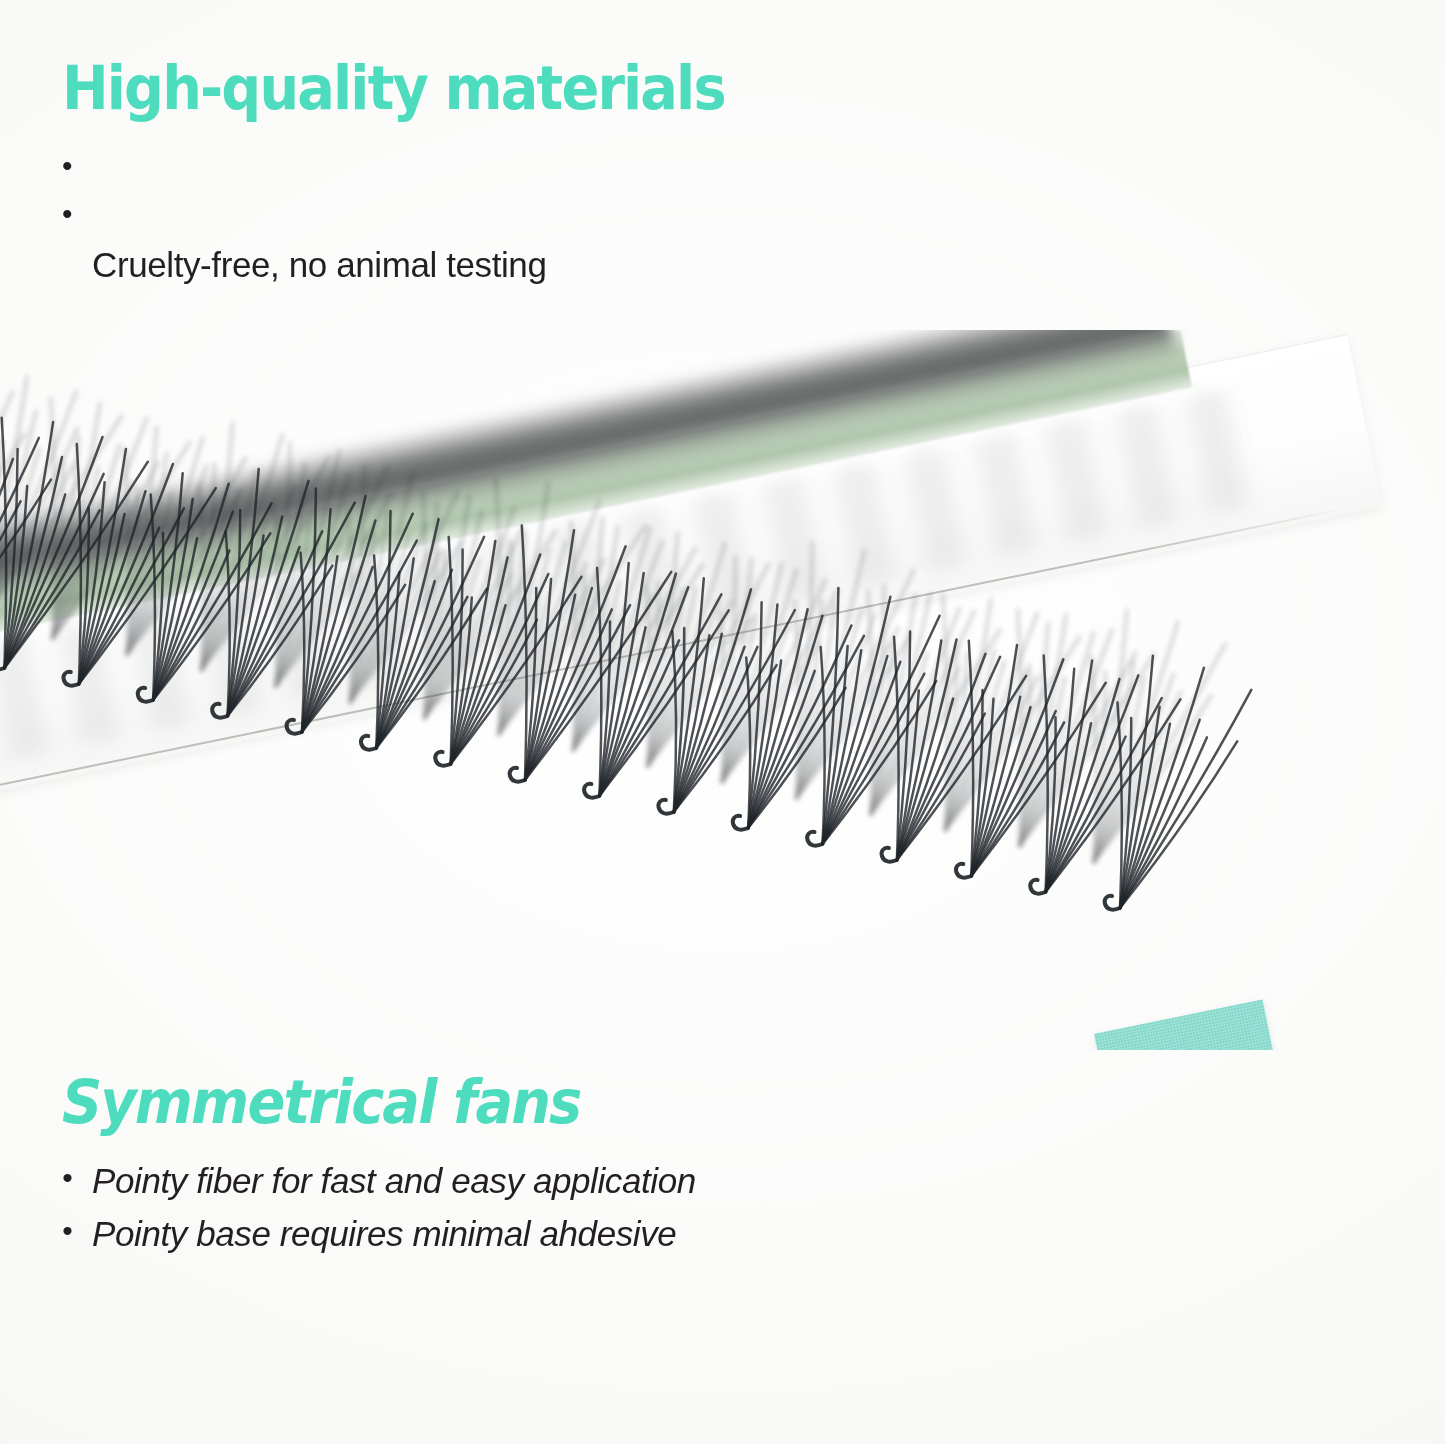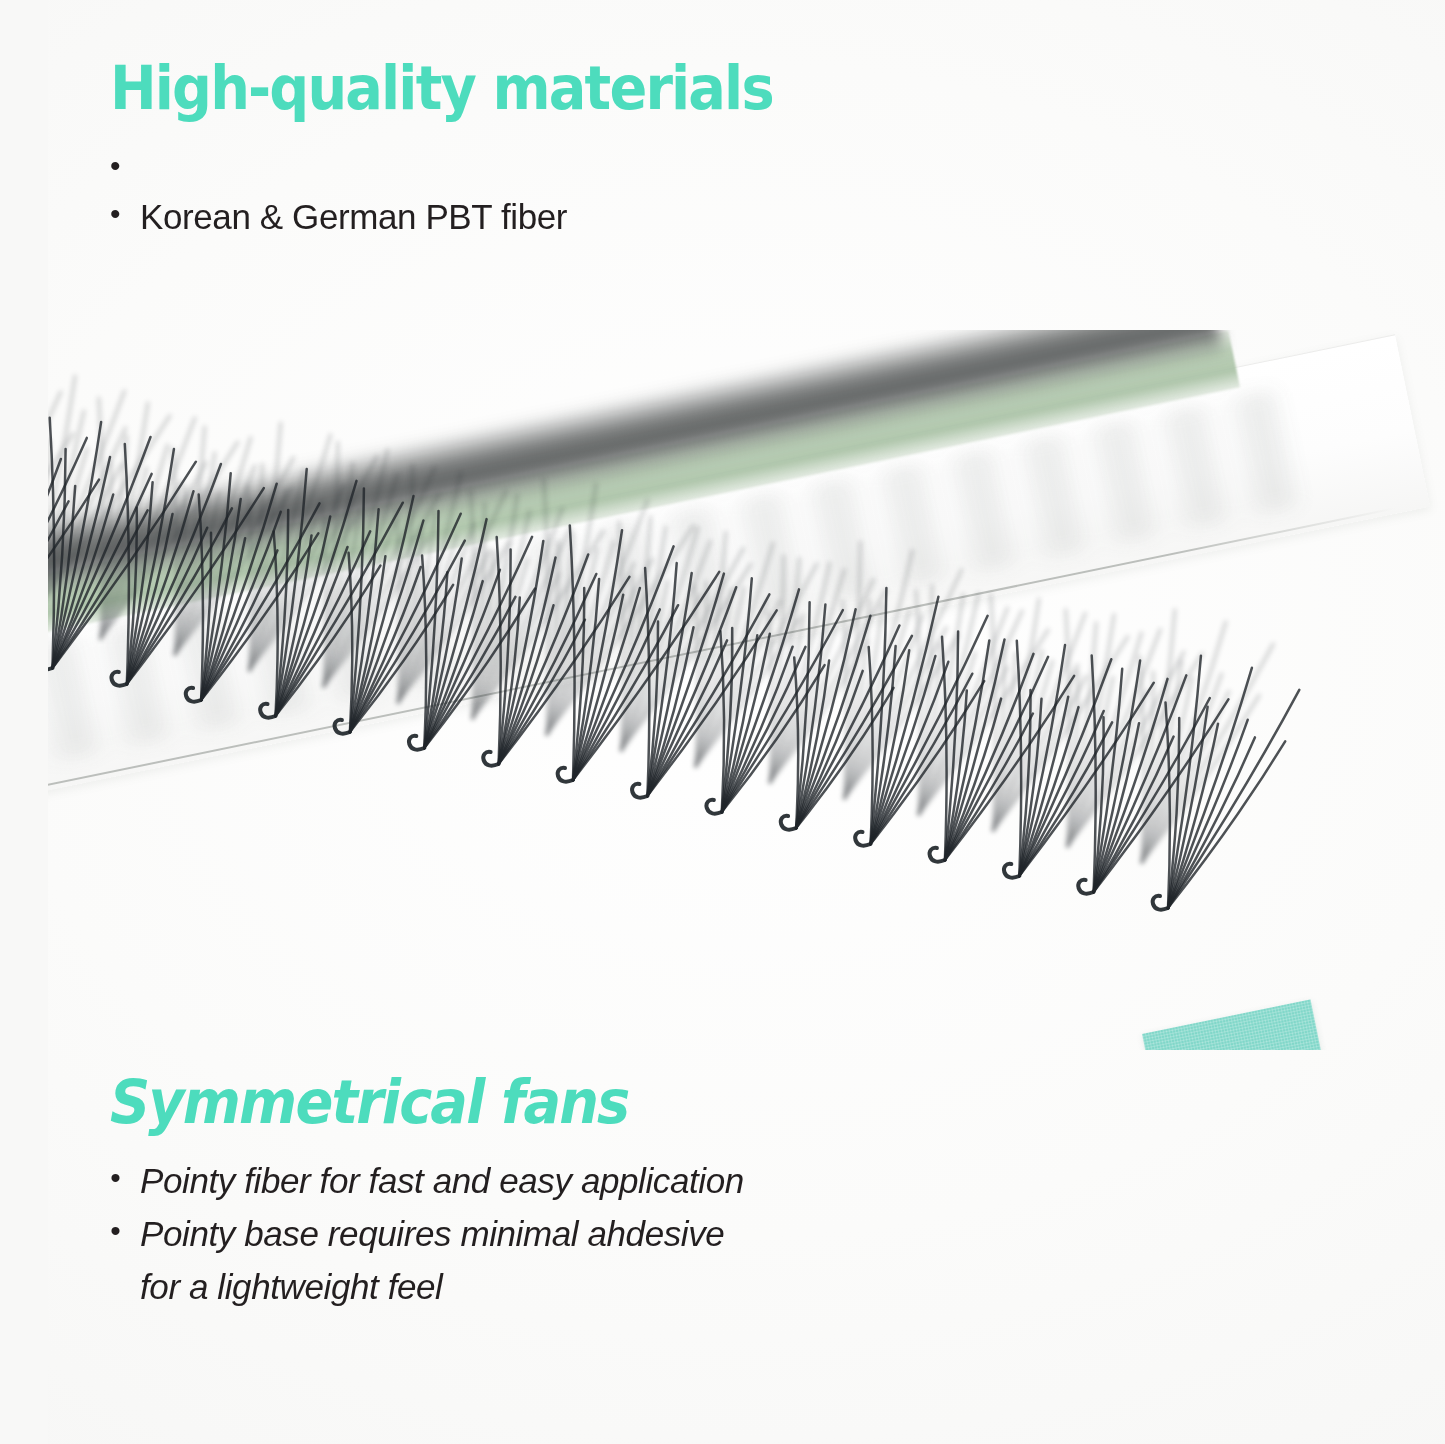--- a/index.html
+++ b/index.html
@@ -7,21 +7,20 @@
     width:1445px;height:1444px;
     background:#f8f8f7;
     font-family:"Liberation Sans", sans-serif;
     overflow:hidden;
     position:relative;
   }
   .page{
     position:absolute;inset:0;
     background:
       radial-gradient(120% 90% at 50% 45%, #ffffff 0%, #fbfbfa 45%, #f4f4f3 100%);
-    margin-left: 48px;
   }
 
   
   .block{position:absolute;left:62px;}
   .heading{
     font-family:"DejaVu Sans", sans-serif;
     font-weight:bold;
     font-size:60px;
     letter-spacing:-2.0px;
     color:#4ddcbd;
@@ -560,36 +559,35 @@
   </div>
 
   <div class="block" id="block-top">
     <div class="heading">High-quality materials</div>
     <div class="bullets">
       <div class="brow">
         <span class="bdot">•</span>
       </div>
       <div class="brow">
         <span class="bdot">•</span>
-        <span class="btext">Korean &amp; German PBT fiber</span>
+      </div>
+      <div class="brow">
+        <span class="bdot empty"></span>
+        <span class="btext">Cruelty-free, no animal testing</span>
       </div>
     </div>
   </div>
 
   <div class="block" id="block-bottom">
     <div class="heading">Symmetrical fans</div>
     <div class="bullets">
       <div class="brow">
         <span class="bdot">•</span>
         <span class="btext">Pointy fiber for fast and easy application</span>
       </div>
       <div class="brow">
         <span class="bdot">•</span>
         <span class="btext">Pointy base requires minimal ahdesive</span>
       </div>
-      <div class="brow">
-        <span class="bdot empty"></span>
-        <span class="btext">for a lightweight feel</span>
-      </div>
     </div>
   </div>
 
 </div>
 
 </body></html>

